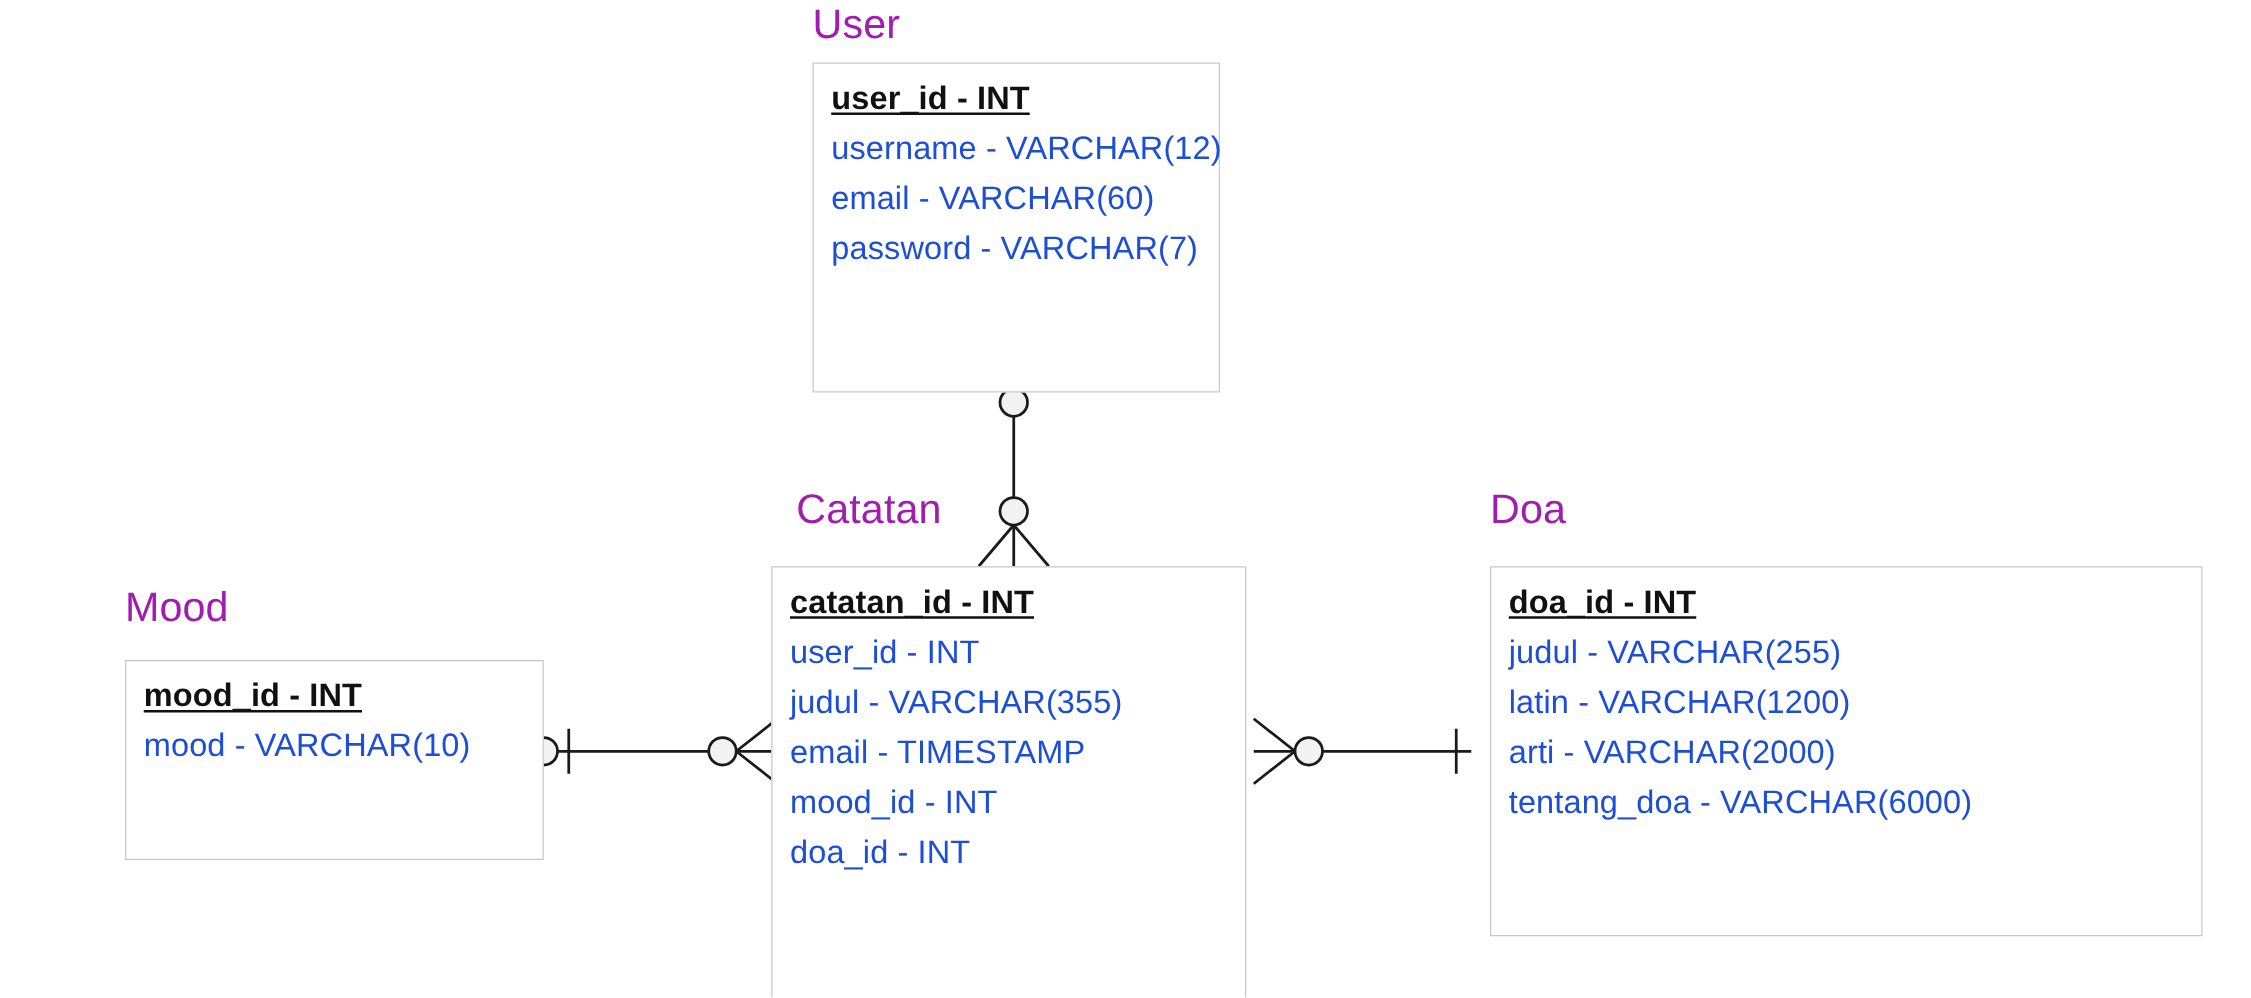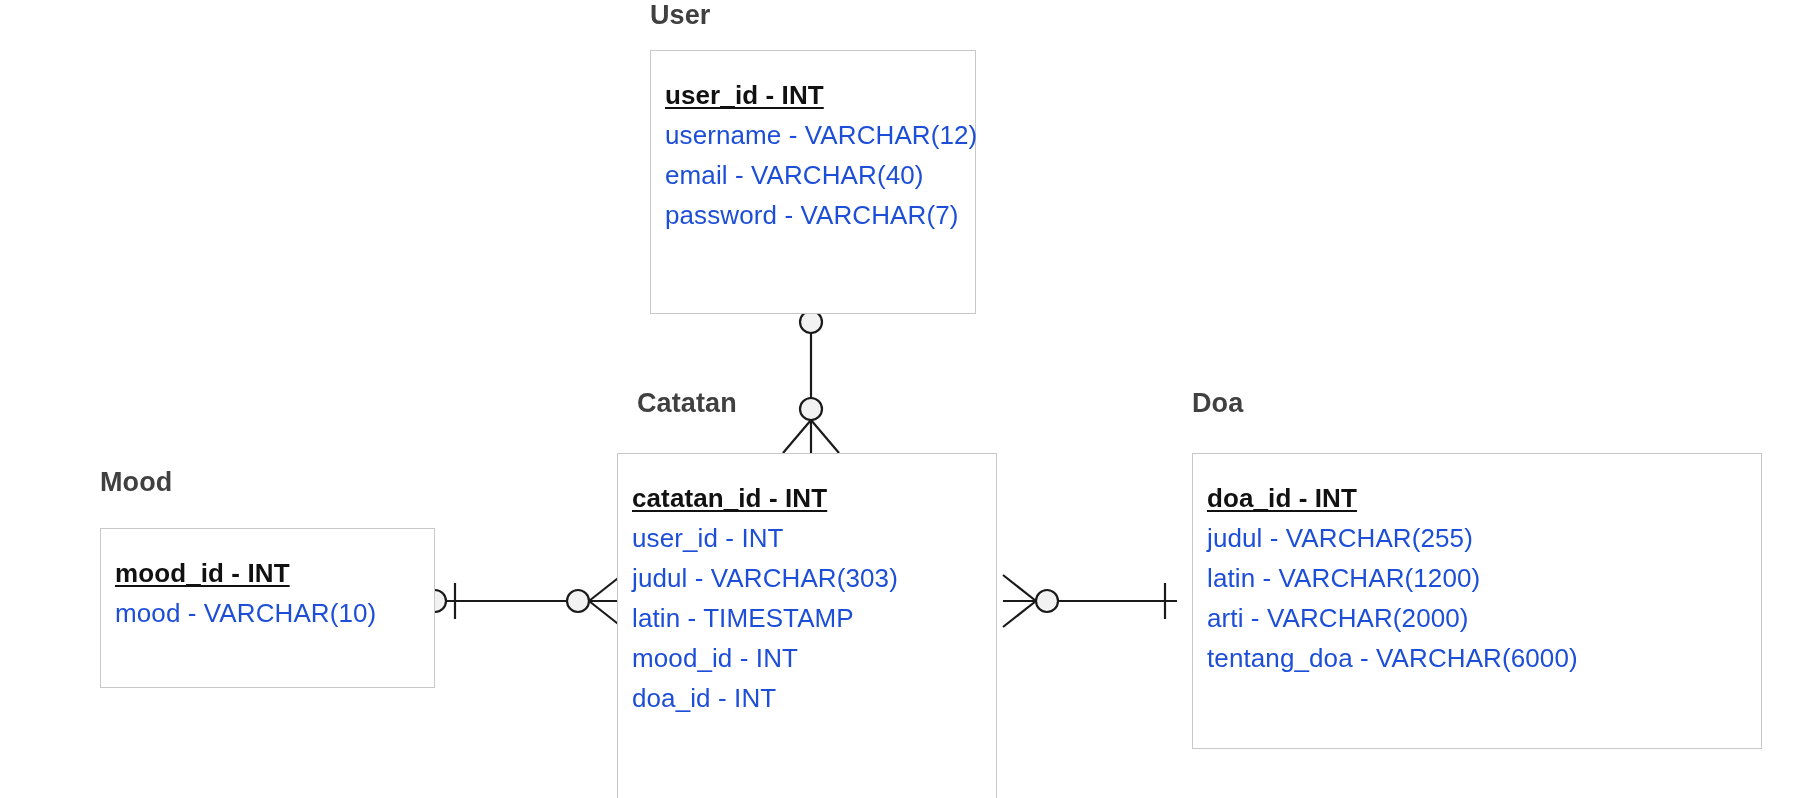--- a/index.html
+++ b/index.html
@@ -14,37 +14,37 @@
   }
   #canvas {
     position: relative;
     width: 1801px;
     height: 798px;
     background: #ffffff;
     overflow: hidden;
   }
   .entity-title {
     position: absolute;
-    font-size: 27px;
-    font-weight: 700;
-    color: #404040;
+    font-size: 33px;
+    font-weight: 400;
+    color: #a21caf;
     letter-spacing: 0.1px;
     white-space: nowrap;
     line-height: 1;
   }
   .entity-box {
     position: absolute;
     background: #ffffff;
     border: 1px solid #c8c8c8;
     box-sizing: border-box;
   }
   .attr-list {
     position: absolute;
     left: 14px;
-    top: 24px;
+    top: 7px;
     right: 8px;
   }
   .attr {
     font-size: 26px;
     line-height: 40px;
     color: #1d4ed8;
     white-space: nowrap;
     letter-spacing: 0.1px;
   }
   .attr.pk {
@@ -118,40 +118,40 @@
       <circle class="conn-marker" cx="1047" cy="601" r="11"></circle>
       <line class="conn-line" x1="1165" y1="583" x2="1165" y2="619"></line>
     </g>
   </svg>
 
   <div class="entity-title" style="left:650px; top:2px;">User</div>
   <div class="entity-box" style="left:650px; top:50px; width:326px; height:264px;">
     <div class="attr-list">
       <div class="attr pk">user_id - INT</div>
       <div class="attr">username - VARCHAR(12)</div>
-      <div class="attr">email - VARCHAR(40)</div>
+      <div class="attr">email - VARCHAR(60)</div>
       <div class="attr">password - VARCHAR(7)</div>
     </div>
   </div>
 
   <div class="entity-title" style="left:100px; top:455px;margin-top:14px;">Mood</div>
   <div class="entity-box" style="left:100px; top:528px; width:335px; height:160px;">
     <div class="attr-list">
       <div class="attr pk">mood_id - INT</div>
       <div class="attr">mood - VARCHAR(10)</div>
     </div>
   </div>
 
   <div class="entity-title" style="left:617px; top:390px;margin-left:20px;">Catatan</div>
   <div class="entity-box" style="left:617px; top:453px; width:380px; height:368px;">
     <div class="attr-list">
       <div class="attr pk">catatan_id - INT</div>
       <div class="attr">user_id - INT</div>
-      <div class="attr">judul - VARCHAR(303)</div>
-      <div class="attr">latin - TIMESTAMP</div>
+      <div class="attr">judul - VARCHAR(355)</div>
+      <div class="attr">email - TIMESTAMP</div>
       <div class="attr">mood_id - INT</div>
       <div class="attr">doa_id - INT</div>
     </div>
   </div>
 
   <div class="entity-title" style="left:1192px; top:390px;">Doa</div>
   <div class="entity-box" style="left:1192px; top:453px; width:570px; height:296px;">
     <div class="attr-list">
       <div class="attr pk">doa_id - INT</div>
       <div class="attr">judul - VARCHAR(255)</div>

